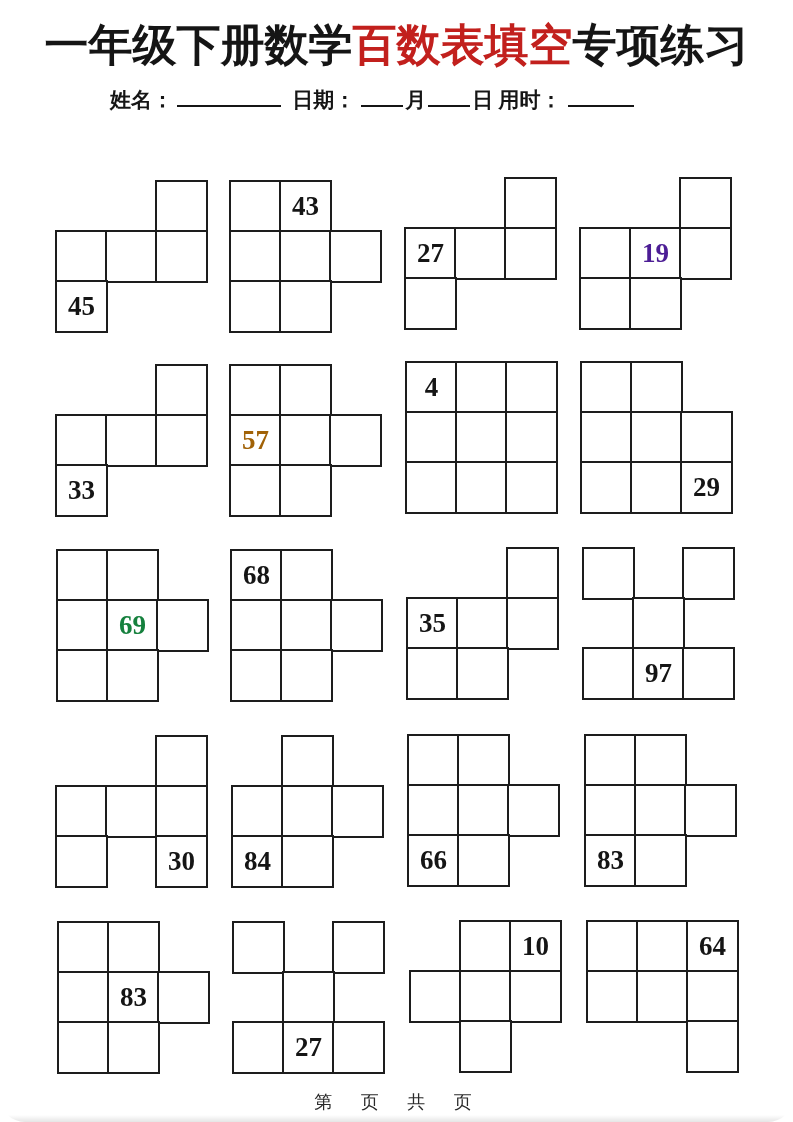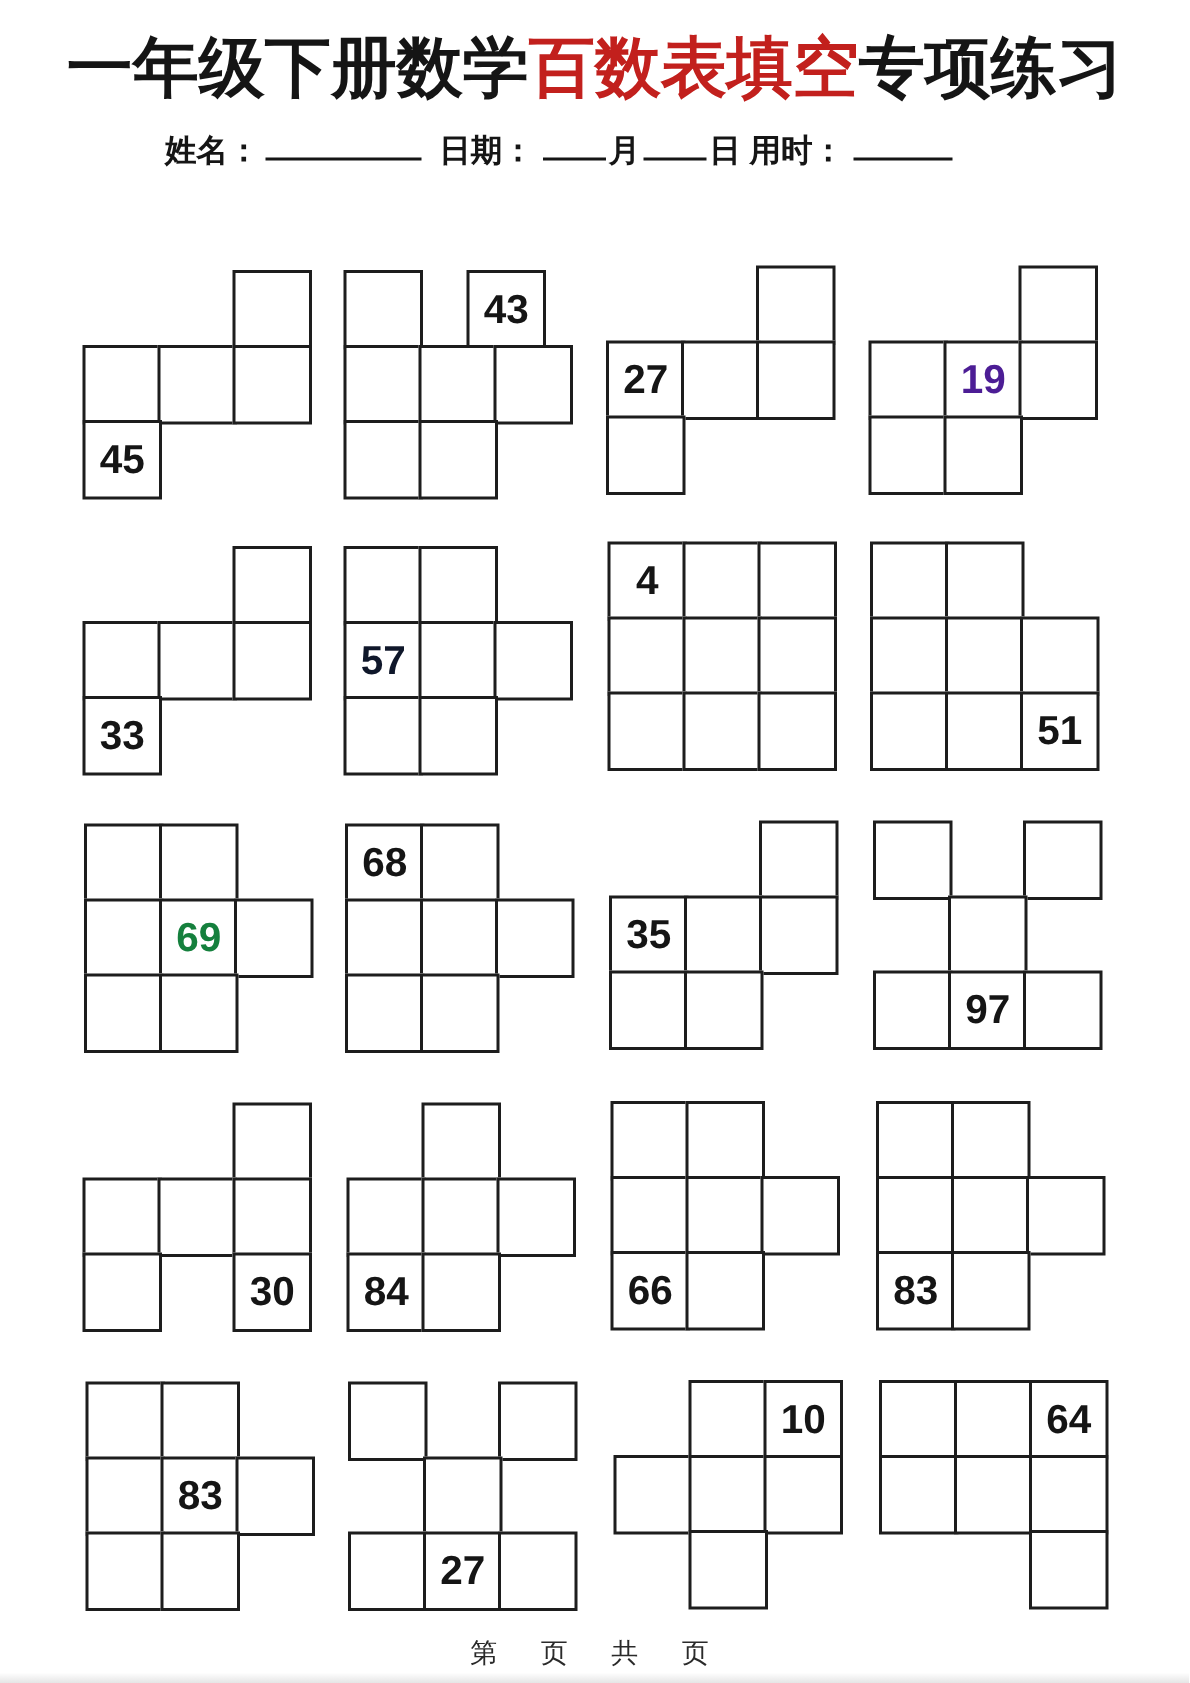--- a/index.html
+++ b/index.html
@@ -2,22 +2,23 @@
 <html><head>
 <meta charset="utf-8">
 <style>
   html, body { margin: 0; padding: 0; background: #ffffff; }
   #page {
     position: relative;
     width: 793px;
     height: 1122px;
     background: #ffffff;
     overflow: hidden;
-    font-family: Liberation Sans, sans-serif;
+    font-family: Liberation Serif, serif;
     color: #111;
+    border-radius: 25px;
   }
   
   #title {
     position: absolute;
     top: 16px; left: 0; right: 0;
     text-align: center;
     font-size: 44px;
     font-weight: 900;
     letter-spacing: 0px;
     color: #151515;
@@ -111,21 +112,21 @@
   <div id="puzzle-area">
       <div class="puzzle" style="left: 55px; top: 180px;">
         <div class="cell" style="left: 100px; top: 0px; border-color: rgb(29, 29, 29);"></div>
         <div class="cell" style="left: 0px; top: 50px; border-color: rgb(29, 29, 29);"></div>
         <div class="cell" style="left: 50px; top: 50px; border-color: rgb(29, 29, 29);"></div>
         <div class="cell" style="left: 100px; top: 50px; border-color: rgb(29, 29, 29);"></div>
         <div class="cell" style="left: 0px; top: 100px; border-color: rgb(29, 29, 29); color: rgb(21, 21, 21);">45</div>
       </div>
       <div class="puzzle" style="left: 229px; top: 180px;">
         <div class="cell" style="left: 0px; top: 0px; border-color: rgb(29, 29, 29);"></div>
-        <div class="cell" style="left: 50px; top: 0px; border-color: rgb(29, 29, 29); color: rgb(21, 21, 21); margin-left: 32px;">43</div>
+        <div class="cell" style="left: 50px; top: 0px; border-color: rgb(29, 29, 29); color: rgb(21, 21, 21);">43</div>
         <div class="cell" style="left: 0px; top: 50px; border-color: rgb(29, 29, 29);"></div>
         <div class="cell" style="left: 50px; top: 50px; border-color: rgb(29, 29, 29);"></div>
         <div class="cell" style="left: 100px; top: 50px; border-color: rgb(29, 29, 29);"></div>
         <div class="cell" style="left: 0px; top: 100px; border-color: rgb(29, 29, 29);"></div>
         <div class="cell" style="left: 50px; top: 100px; border-color: rgb(29, 29, 29);"></div>
       </div>
       <div class="puzzle" style="left: 404px; top: 177px;">
         <div class="cell" style="left: 100px; top: 0px; border-color: rgb(29, 29, 29);"></div>
         <div class="cell" style="left: 0px; top: 50px; border-color: rgb(29, 29, 29); color: rgb(21, 21, 21);">27</div>
         <div class="cell" style="left: 50px; top: 50px; border-color: rgb(29, 29, 29);"></div>
@@ -143,21 +144,21 @@
       <div class="puzzle" style="left: 55px; top: 364px;">
         <div class="cell" style="left: 100px; top: 0px; border-color: rgb(29, 29, 29);"></div>
         <div class="cell" style="left: 0px; top: 50px; border-color: rgb(29, 29, 29);"></div>
         <div class="cell" style="left: 50px; top: 50px; border-color: rgb(29, 29, 29);"></div>
         <div class="cell" style="left: 100px; top: 50px; border-color: rgb(29, 29, 29);"></div>
         <div class="cell" style="left: 0px; top: 100px; border-color: rgb(29, 29, 29); color: rgb(21, 21, 21);">33</div>
       </div>
       <div class="puzzle" style="left: 229px; top: 364px;">
         <div class="cell" style="left: 0px; top: 0px; border-color: rgb(29, 29, 29);"></div>
         <div class="cell" style="left: 50px; top: 0px; border-color: rgb(29, 29, 29);"></div>
-        <div class="cell" style="left: 0px; top: 50px; border-color: rgb(29, 29, 29); color: #0f172a;">57</div>
+        <div class="cell" style="left: 0px; top: 50px; border-color: rgb(29, 29, 29); color: #a16207;">57</div>
         <div class="cell" style="left: 50px; top: 50px; border-color: rgb(29, 29, 29);"></div>
         <div class="cell" style="left: 100px; top: 50px; border-color: rgb(29, 29, 29);"></div>
         <div class="cell" style="left: 0px; top: 100px; border-color: rgb(29, 29, 29);"></div>
         <div class="cell" style="left: 50px; top: 100px; border-color: rgb(29, 29, 29);"></div>
       </div>
       <div class="puzzle" style="left: 405px; top: 361px;">
         <div class="cell" style="left: 0px; top: 0px; border-color: rgb(29, 29, 29); color: rgb(21, 21, 21);">4</div>
         <div class="cell" style="left: 50px; top: 0px; border-color: rgb(29, 29, 29);"></div>
         <div class="cell" style="left: 100px; top: 0px; border-color: rgb(29, 29, 29);"></div>
         <div class="cell" style="left: 0px; top: 50px; border-color: rgb(29, 29, 29);"></div>
@@ -168,21 +169,21 @@
         <div class="cell" style="left: 100px; top: 100px; border-color: rgb(29, 29, 29);"></div>
       </div>
       <div class="puzzle" style="left: 580px; top: 361px;">
         <div class="cell" style="left: 0px; top: 0px; border-color: rgb(29, 29, 29);"></div>
         <div class="cell" style="left: 50px; top: 0px; border-color: rgb(29, 29, 29);"></div>
         <div class="cell" style="left: 0px; top: 50px; border-color: rgb(29, 29, 29);"></div>
         <div class="cell" style="left: 50px; top: 50px; border-color: rgb(29, 29, 29);"></div>
         <div class="cell" style="left: 100px; top: 50px; border-color: rgb(29, 29, 29);"></div>
         <div class="cell" style="left: 0px; top: 100px; border-color: rgb(29, 29, 29);"></div>
         <div class="cell" style="left: 50px; top: 100px; border-color: rgb(29, 29, 29);"></div>
-        <div class="cell" style="left: 100px; top: 100px; border-color: rgb(29, 29, 29); color: rgb(21, 21, 21);">51</div>
+        <div class="cell" style="left: 100px; top: 100px; border-color: rgb(29, 29, 29); color: rgb(21, 21, 21);">29</div>
       </div>
       <div class="puzzle" style="left: 56px; top: 549px;">
         <div class="cell" style="left: 0px; top: 0px; border-color: rgb(29, 29, 29);"></div>
         <div class="cell" style="left: 50px; top: 0px; border-color: rgb(29, 29, 29);"></div>
         <div class="cell" style="left: 0px; top: 50px; border-color: rgb(29, 29, 29);"></div>
         <div class="cell" style="left: 50px; top: 50px; border-color: rgb(29, 29, 29); color: #15803d;">69</div>
         <div class="cell" style="left: 100px; top: 50px; border-color: rgb(29, 29, 29);"></div>
         <div class="cell" style="left: 0px; top: 100px; border-color: rgb(29, 29, 29);"></div>
         <div class="cell" style="left: 50px; top: 100px; border-color: rgb(29, 29, 29);"></div>
       </div>

